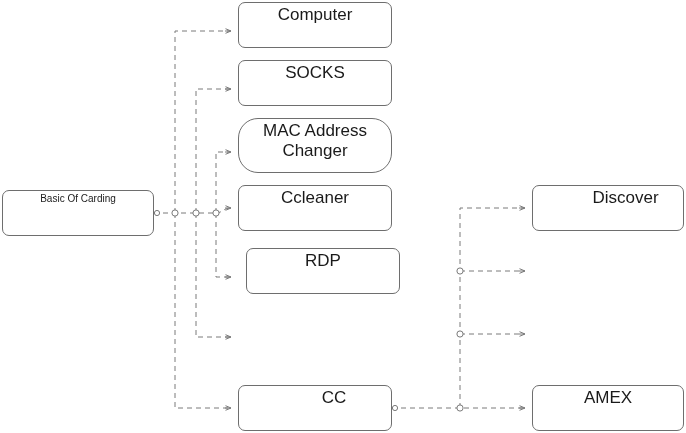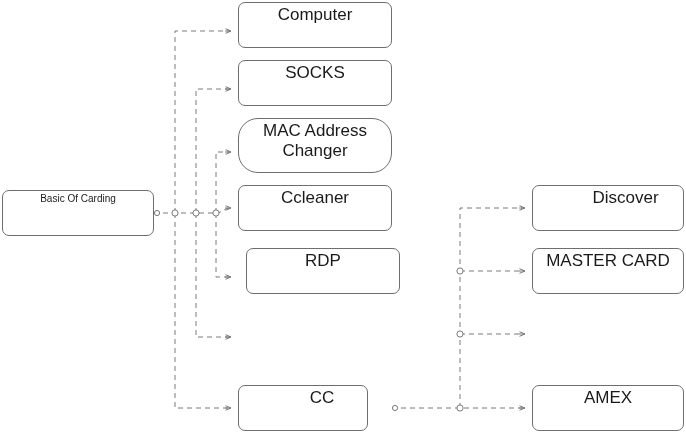--- a/index.html
+++ b/index.html
@@ -133,30 +133,27 @@
 
   <div class="node node-mid" style="left:238px; top:185px; width:154px; height:46px;">
     <span class="label">Ccleaner</span>
   </div>
 
   <div class="node node-mid" style="left:238px; top:248px; width:154px; height:46px;margin-left:8px;">
     <span class="label">RDP</span>
   </div>
 
 
-  <div class="node node-mid" style="left:238px; top:385px; width:130px; height:46px;padding-left:42px;">
+  <div class="node node-mid" style="left:238px; top:385px; width:154px; height:46px;padding-left:42px;">
     <span class="label">CC</span>
   </div>
 
   <div class="node node-right" style="left:532px; top:185px; width:152px; height:46px;padding-left:39px;">
     <span class="label">Discover</span>
   </div>
 
-  <div class="node node-right" style="left:532px; top:248px; width:152px; height:46px;">
-    <span class="label">MASTER CARD</span>
-  </div>
 
 
   <div class="node node-right" style="left:532px; top:385px; width:152px; height:46px;">
     <span class="label">AMEX</span>
   </div>
 
 </div>
 
 </body></html>

